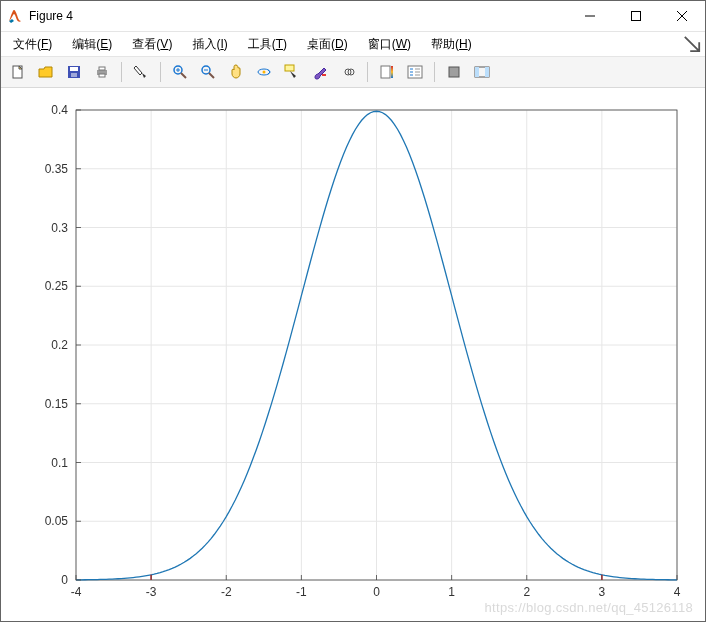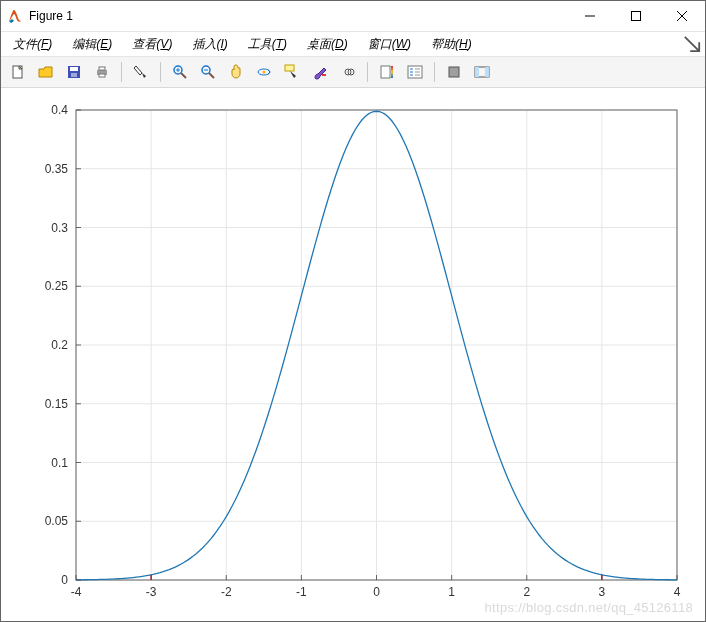--- a/index.html
+++ b/index.html
@@ -1,21 +1,21 @@
 <!DOCTYPE html>
 <html><head>
 <meta charset="utf-8">
 <style>
   html,body{margin:0;padding:0;font-family:"Microsoft YaHei","Segoe UI",Arial,sans-serif;font-size:12px;background:#fff;color:#000;}
   .window{width:706px;height:622px;border:1px solid #646464;box-sizing:border-box;display:flex;flex-direction:column;background:#fff;position:relative;}
   .titlebar{height:30px;display:flex;align-items:center;padding:0 0 0 6px;border-bottom:1px solid #e5e5e5;background:#fff;}
   .titlebar .app-icon{width:16px;height:16px;margin-right:6px;flex:none;}
   .titlebar .title{flex:1;font-size:12px;}
   .titlebar .win-btn{width:46px;height:30px;display:flex;align-items:center;justify-content:center;}
-  .menubar{height:24px;display:flex;align-items:center;padding:0 4px;gap:4px;border-bottom:1px solid #e5e5e5;background:#fff;font-style:italic;}
+  .menubar{height:24px;display:flex;align-items:center;padding:0 4px;gap:4px;border-bottom:1px solid #e5e5e5;background:#fff;}
   .menubar .menu-item{padding:2px 8px;white-space:nowrap;}
   .menubar .menu-item u{text-decoration:underline;}
   .menubar .dock-arrow{margin-left:auto;width:18px;height:18px;display:flex;align-items:center;justify-content:center;}
   .toolbar{height:30px;display:flex;align-items:center;padding:0 4px;border-bottom:1px solid #d9d9d9;background:#f5f5f5;gap:2px;}
   .toolbar .tbtn{width:24px;height:24px;display:flex;align-items:center;justify-content:center;border:1px solid transparent;border-radius:2px;}
   .toolbar .tsep{width:1px;height:20px;background:#c8c8c8;margin:0 4px;}
   .toolbar svg{width:16px;height:16px;display:block;}
   .canvas-area{flex:1;position:relative;background:#fff;}
   .chart-svg{position:absolute;left:0;top:0;}
   .axis text{font-size:12px;fill:#333;}
@@ -30,21 +30,21 @@
 
 <div class="window">
 
   <div class="titlebar">
     <span class="app-icon">
       <svg viewBox="0 0 16 16">
           <path fill="#d95319" d="M7 2c1 0 2 2 3 5s2 6 4 6c-1 1-3 1-4-1S8 6 7 6 4 12 2 13c1-2 2-6 3-8s1-3 2-3z"></path>
           <path fill="#0076a8" d="M2 13c1-.2 2-.9 3-2l2 2-3 2z"></path>
         </svg>
     </span>
-    <span class="title">Figure 1</span>
+    <span class="title">Figure 4</span>
     <div class="win-btn">
       <svg viewBox="0 0 10 10" width="10" height="10">
           <path d="M0 5h10" stroke="#000" stroke-width="1"></path>
         </svg>
     </div>
     <div class="win-btn">
       <svg viewBox="0 0 10 10" width="10" height="10">
           <rect x="0.5" y="0.5" width="9" height="9" fill="none" stroke="#000" stroke-width="1"></rect>
         </svg>
     </div>

